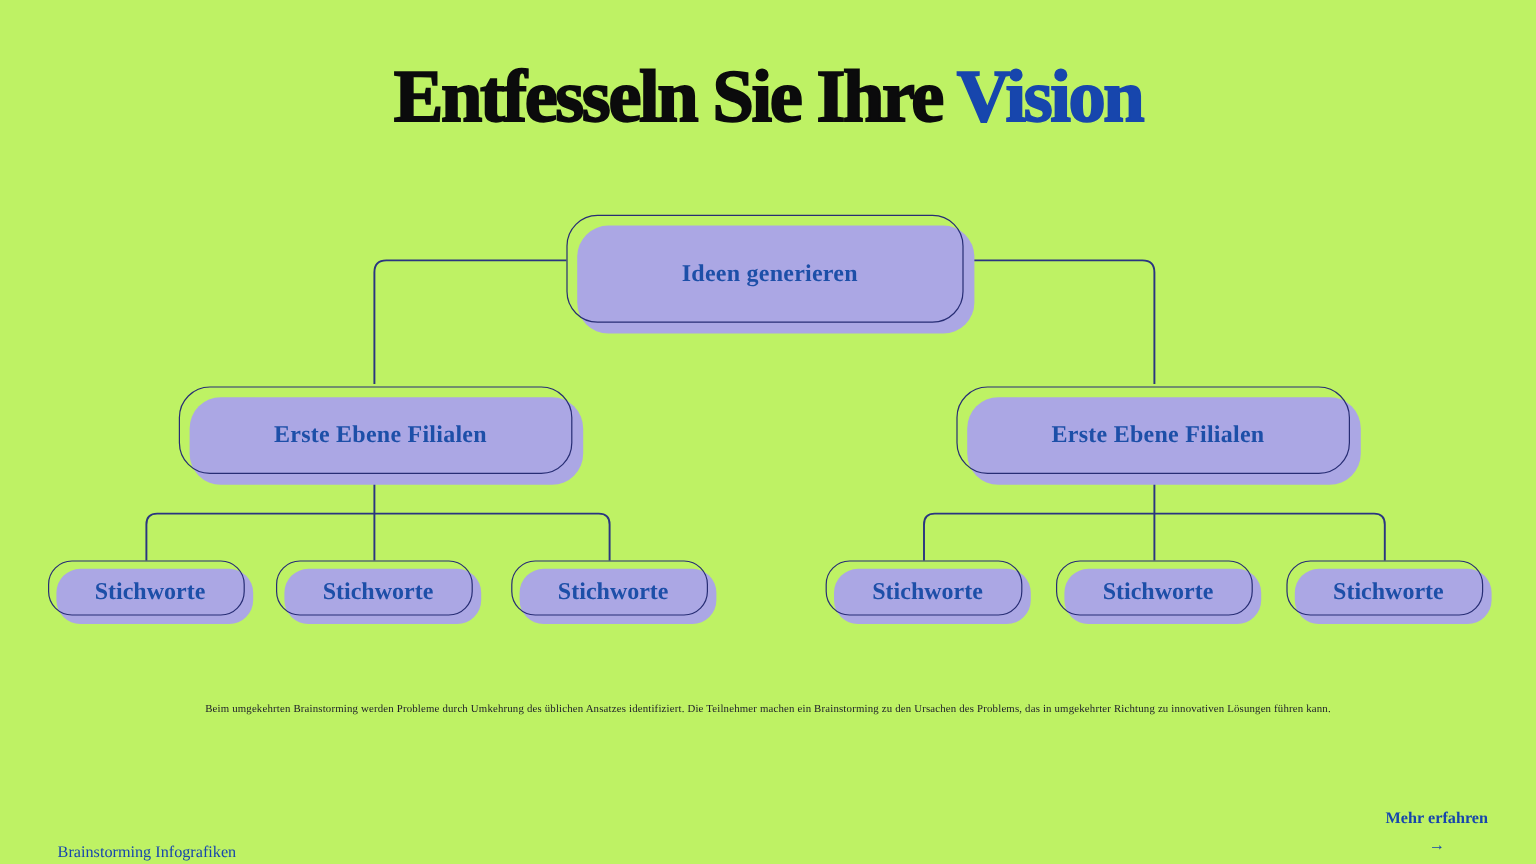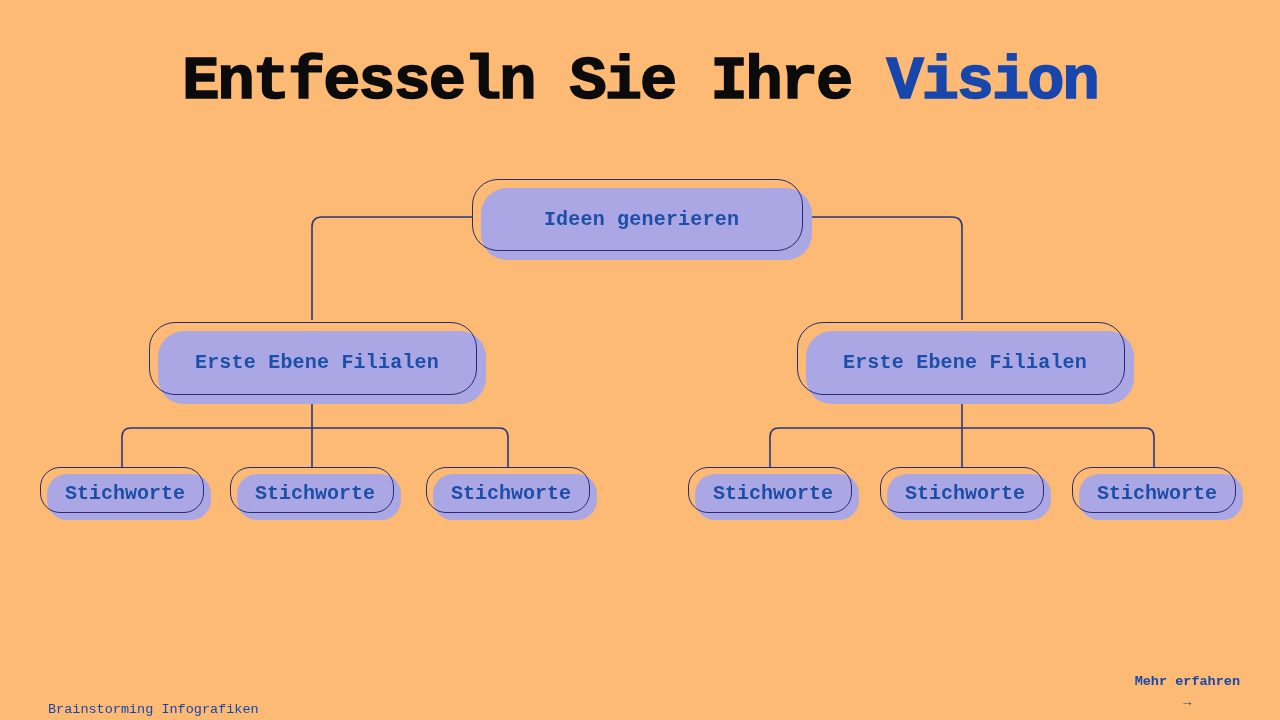--- a/index.html
+++ b/index.html
@@ -8,23 +8,23 @@
     --outline:#272d74;
     --label:#1d4fa8;
     --line:#2a3580;
     --ink:#0b0b0c;
   }
   *{margin:0;padding:0;box-sizing:border-box;}
   html,body{background:#e8e8e8;}
   .canvas{
     position:relative;
     width:1280px;height:720px;
-    background:#fdba74;
+    background:#bef264;
     overflow:hidden;
-    font-family:Liberation Mono, monospace;
+    font-family:Liberation Serif, serif;
   }
   
   .title{
     position:absolute;
     left:0;right:0;top:46px;
     text-align:center;
     font-size:62px;
     font-weight:700;
     letter-spacing:-2px;
     color:var(--ink);
@@ -97,21 +97,21 @@
 
   <svg class="wires" viewBox="0 0 1280 720" xmlns="http://www.w3.org/2000/svg">
     <path d="M 472 217 H 322 Q 312 217 312 227 V 320"></path>
     <path d="M 803 217 H 952 Q 962 217 962 227 V 320"></path>
     <path d="M 312 394 V 467"></path>
     <path d="M 122 467 V 437 Q 122 428 131 428 H 499 Q 508 428 508 437 V 467"></path>
     <path d="M 962 394 V 467"></path>
     <path d="M 770 467 V 437 Q 770 428 779 428 H 1145 Q 1154 428 1154 437 V 467"></path>
   </svg>
 
-  <div class="node big" style="left:472px;top:179px;width:331px;height:72px">
+  <div class="node big" style="left:472px;top:179px;width:331px;height:90px">
     <div class="shape-fill"></div>
     <div class="shape-outline"></div>
     <span class="lbl">Ideen generieren</span>
   </div>
 
   <div class="node big" style="left:149px;top:322px;width:328px;height:73px">
     <div class="shape-fill"></div>
     <div class="shape-outline"></div>
     <span class="lbl">Erste Ebene Filialen</span>
   </div>
@@ -151,20 +151,21 @@
     <div class="shape-outline"></div>
     <span class="lbl">Stichworte</span>
   </div>
 
   <div class="node small" style="left:1072px;top:467px;width:164px;height:46px">
     <div class="shape-fill"></div>
     <div class="shape-outline"></div>
     <span class="lbl">Stichworte</span>
   </div>
 
+  <p class="description">Beim umgekehrten Brainstorming werden Probleme durch Umkehrung des üblichen Ansatzes identifiziert. Die Teilnehmer machen ein Brainstorming zu den Ursachen des Problems, das in umgekehrter Richtung zu innovativen Lösungen führen kann.</p>
 
   <a class="footer-left">Brainstorming Infografiken</a>
 
   <a class="footer-right">
       <span>Mehr erfahren</span>
       <span>→</span>
     </a>
 
 </div>
 

